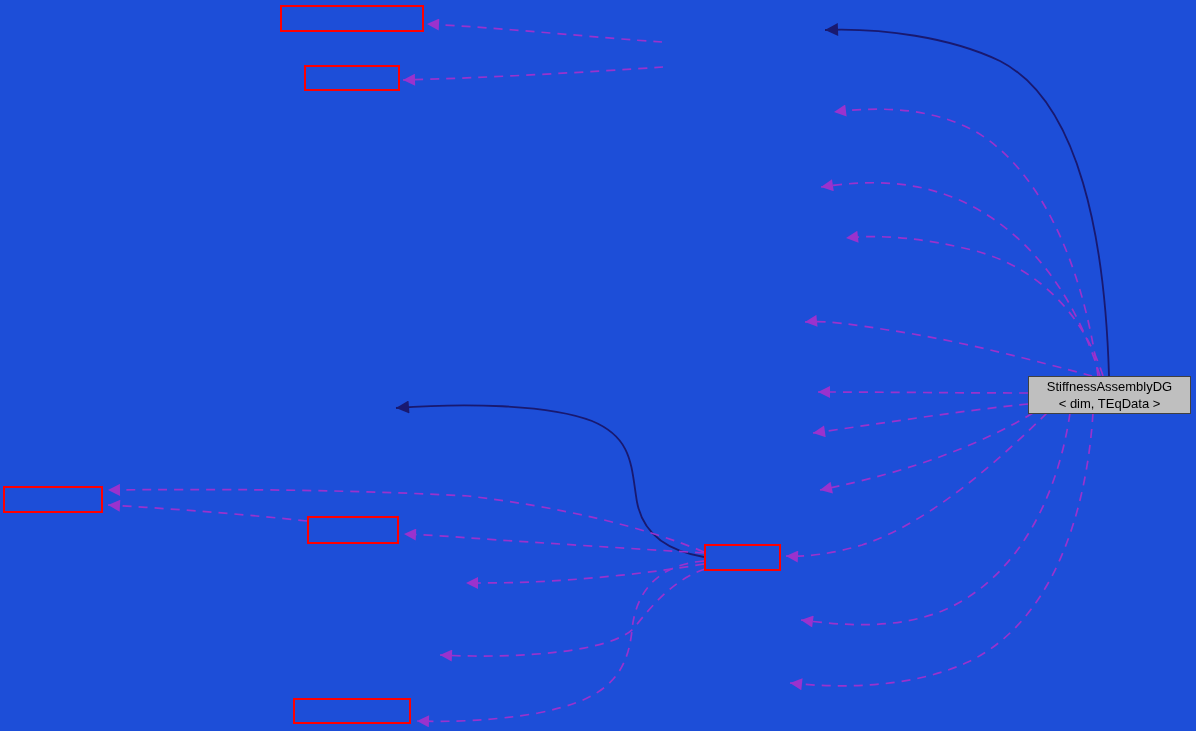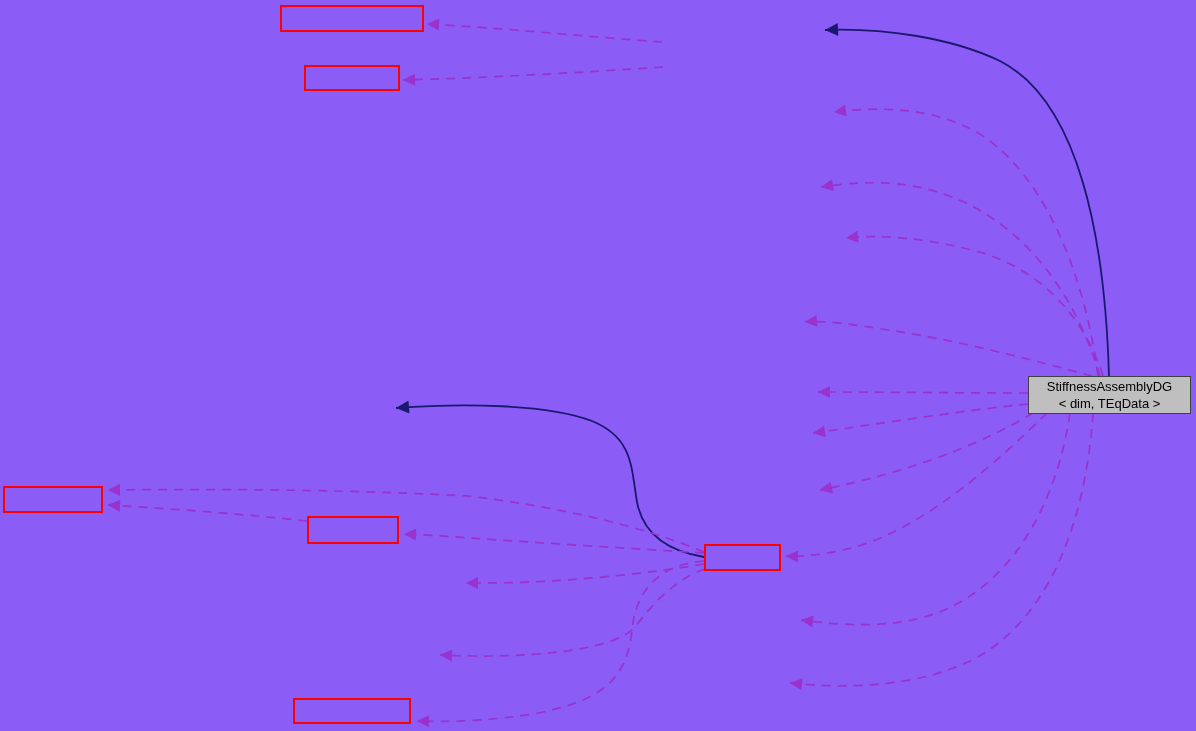--- a/index.html
+++ b/index.html
@@ -39,21 +39,21 @@
     text-align: center;
     display: flex;
     flex-direction: column;
     justify-content: center;
     white-space: nowrap;
   }
 </style>
 </head>
 <body>
 
-<div id="graph" style="background: #8b5cf6;">
+<div id="graph" style="background: #1d4ed8;">
   <svg id="edge-layer" width="1196" height="731" viewBox="0 0 1196 731" xmlns="http://www.w3.org/2000/svg">
     <defs>
       <marker id="arrow-purple" viewBox="0 0 10 10" refX="10" refY="5" markerWidth="18" markerHeight="12" orient="auto" markerUnits="userSpaceOnUse">
         <path id="arrow-purple-shape" d="M 0 0 L 10 5 L 0 10 z" fill="#9a32cd"></path>
       </marker>
       <marker id="arrow-blue" viewBox="0 0 10 10" refX="10" refY="5" markerWidth="20" markerHeight="13" orient="auto" markerUnits="userSpaceOnUse">
         <path id="arrow-blue-shape" d="M 0 0 L 10 5 L 0 10 z" fill="#191970"></path>
       </marker>
     </defs>
   <path d="M 1109 376 C 1105 240 1080 102 1000 61 C 950 37 882 28 825 30" fill="none" stroke="#191970" stroke-width="1.8" marker-end="url(#arrow-blue)"></path>

